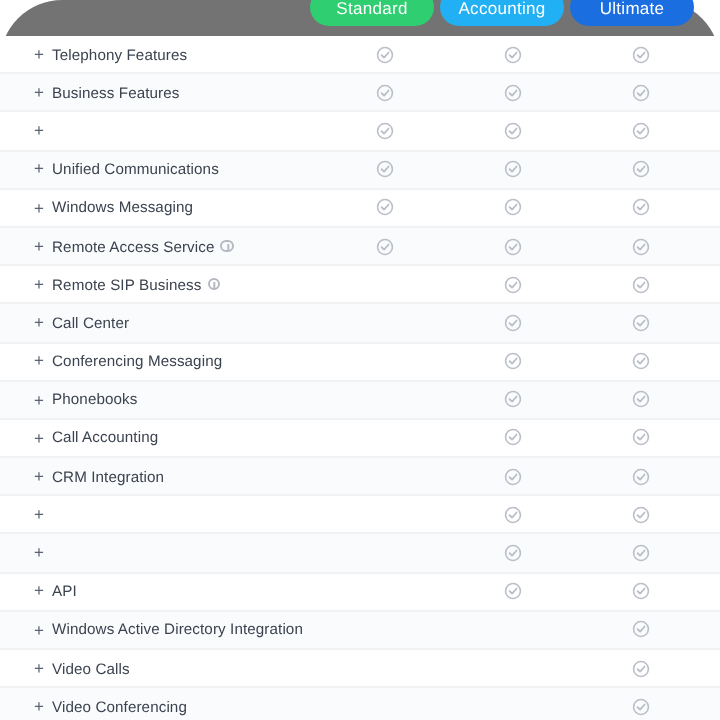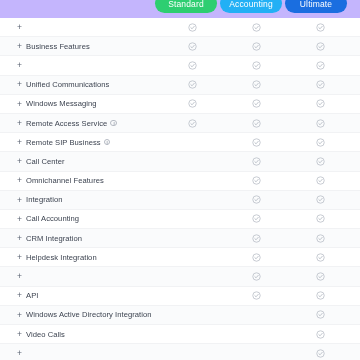--- a/index.html
+++ b/index.html
@@ -5,21 +5,22 @@
   * { box-sizing: border-box; margin: 0; padding: 0; }
   html, body {
     width: 360px; height: 360px;
     background: #ffffff;
     font-family: "Liberation Sans", sans-serif;
     overflow: hidden;
   }
   #app {
     width: 360px; height: 360px;
     position: relative;
-    background: #c4b5fd;
+    background: #737373;
+    border-radius: 31px;
   }
 
   
   .plan-header {
     position: absolute;
     top: -6px; left: 0;
     width: 360px; height: 24px;
     display: flex;
     pointer-events: none;
   }
@@ -126,20 +127,21 @@
       </div>
     <div class="plan-pill ultimate">
         <span>Ultimate</span>
       </div>
   </div>
 
   <div class="rows" id="rows">
       <div class="row">
         <div class="row-label">
           <span class="plus-icon">+</span>
+          <span>Telephony Features</span>
         </div>
         <div class="cell c1">
           <svg class="check-circle" viewBox="0 0 16 16" aria-hidden="true">
             <circle cx="8" cy="8" r="6.6"></circle>
             <path d="M5 8.2 L7.2 10.3 L11.2 5.8"></path>
           </svg>
         </div>
         <div class="cell c2">
           <svg class="check-circle" viewBox="0 0 16 16" aria-hidden="true">
             <circle cx="8" cy="8" r="6.6"></circle>
@@ -308,40 +310,40 @@
         <div class="cell c3">
           <svg class="check-circle" viewBox="0 0 16 16" aria-hidden="true">
             <circle cx="8" cy="8" r="6.6"></circle>
             <path d="M5 8.2 L7.2 10.3 L11.2 5.8"></path>
           </svg>
         </div>
       </div>
       <div class="row">
         <div class="row-label">
           <span class="plus-icon">+</span>
-          <span>Omnichannel Features</span>
-        </div>
-        <div class="cell c1 empty"></div>
-        <div class="cell c2">
-          <svg class="check-circle" viewBox="0 0 16 16" aria-hidden="true">
-            <circle cx="8" cy="8" r="6.6"></circle>
-            <path d="M5 8.2 L7.2 10.3 L11.2 5.8"></path>
-          </svg>
-        </div>
-        <div class="cell c3">
-          <svg class="check-circle" viewBox="0 0 16 16" aria-hidden="true">
-            <circle cx="8" cy="8" r="6.6"></circle>
-            <path d="M5 8.2 L7.2 10.3 L11.2 5.8"></path>
-          </svg>
-        </div>
-      </div>
-      <div class="row alt">
-        <div class="row-label">
-          <span class="plus-icon">+</span>
-          <span>Integration</span>
+          <span>Conferencing Messaging</span>
+        </div>
+        <div class="cell c1 empty"></div>
+        <div class="cell c2">
+          <svg class="check-circle" viewBox="0 0 16 16" aria-hidden="true">
+            <circle cx="8" cy="8" r="6.6"></circle>
+            <path d="M5 8.2 L7.2 10.3 L11.2 5.8"></path>
+          </svg>
+        </div>
+        <div class="cell c3">
+          <svg class="check-circle" viewBox="0 0 16 16" aria-hidden="true">
+            <circle cx="8" cy="8" r="6.6"></circle>
+            <path d="M5 8.2 L7.2 10.3 L11.2 5.8"></path>
+          </svg>
+        </div>
+      </div>
+      <div class="row alt">
+        <div class="row-label">
+          <span class="plus-icon">+</span>
+          <span>Phonebooks</span>
         </div>
         <div class="cell c1 empty"></div>
         <div class="cell c2">
           <svg class="check-circle" viewBox="0 0 16 16" aria-hidden="true">
             <circle cx="8" cy="8" r="6.6"></circle>
             <path d="M5 8.2 L7.2 10.3 L11.2 5.8"></path>
           </svg>
         </div>
         <div class="cell c3">
           <svg class="check-circle" viewBox="0 0 16 16" aria-hidden="true">
@@ -384,21 +386,20 @@
         <div class="cell c3">
           <svg class="check-circle" viewBox="0 0 16 16" aria-hidden="true">
             <circle cx="8" cy="8" r="6.6"></circle>
             <path d="M5 8.2 L7.2 10.3 L11.2 5.8"></path>
           </svg>
         </div>
       </div>
       <div class="row">
         <div class="row-label">
           <span class="plus-icon">+</span>
-          <span>Helpdesk Integration</span>
         </div>
         <div class="cell c1 empty"></div>
         <div class="cell c2">
           <svg class="check-circle" viewBox="0 0 16 16" aria-hidden="true">
             <circle cx="8" cy="8" r="6.6"></circle>
             <path d="M5 8.2 L7.2 10.3 L11.2 5.8"></path>
           </svg>
         </div>
         <div class="cell c3">
           <svg class="check-circle" viewBox="0 0 16 16" aria-hidden="true">
@@ -468,20 +469,21 @@
         <div class="cell c3">
           <svg class="check-circle" viewBox="0 0 16 16" aria-hidden="true">
             <circle cx="8" cy="8" r="6.6"></circle>
             <path d="M5 8.2 L7.2 10.3 L11.2 5.8"></path>
           </svg>
         </div>
       </div>
       <div class="row alt">
         <div class="row-label">
           <span class="plus-icon">+</span>
+          <span>Video Conferencing</span>
         </div>
         <div class="cell c1 empty"></div>
         <div class="cell c2 empty"></div>
         <div class="cell c3">
           <svg class="check-circle" viewBox="0 0 16 16" aria-hidden="true">
             <circle cx="8" cy="8" r="6.6"></circle>
             <path d="M5 8.2 L7.2 10.3 L11.2 5.8"></path>
           </svg>
         </div>
       </div>

